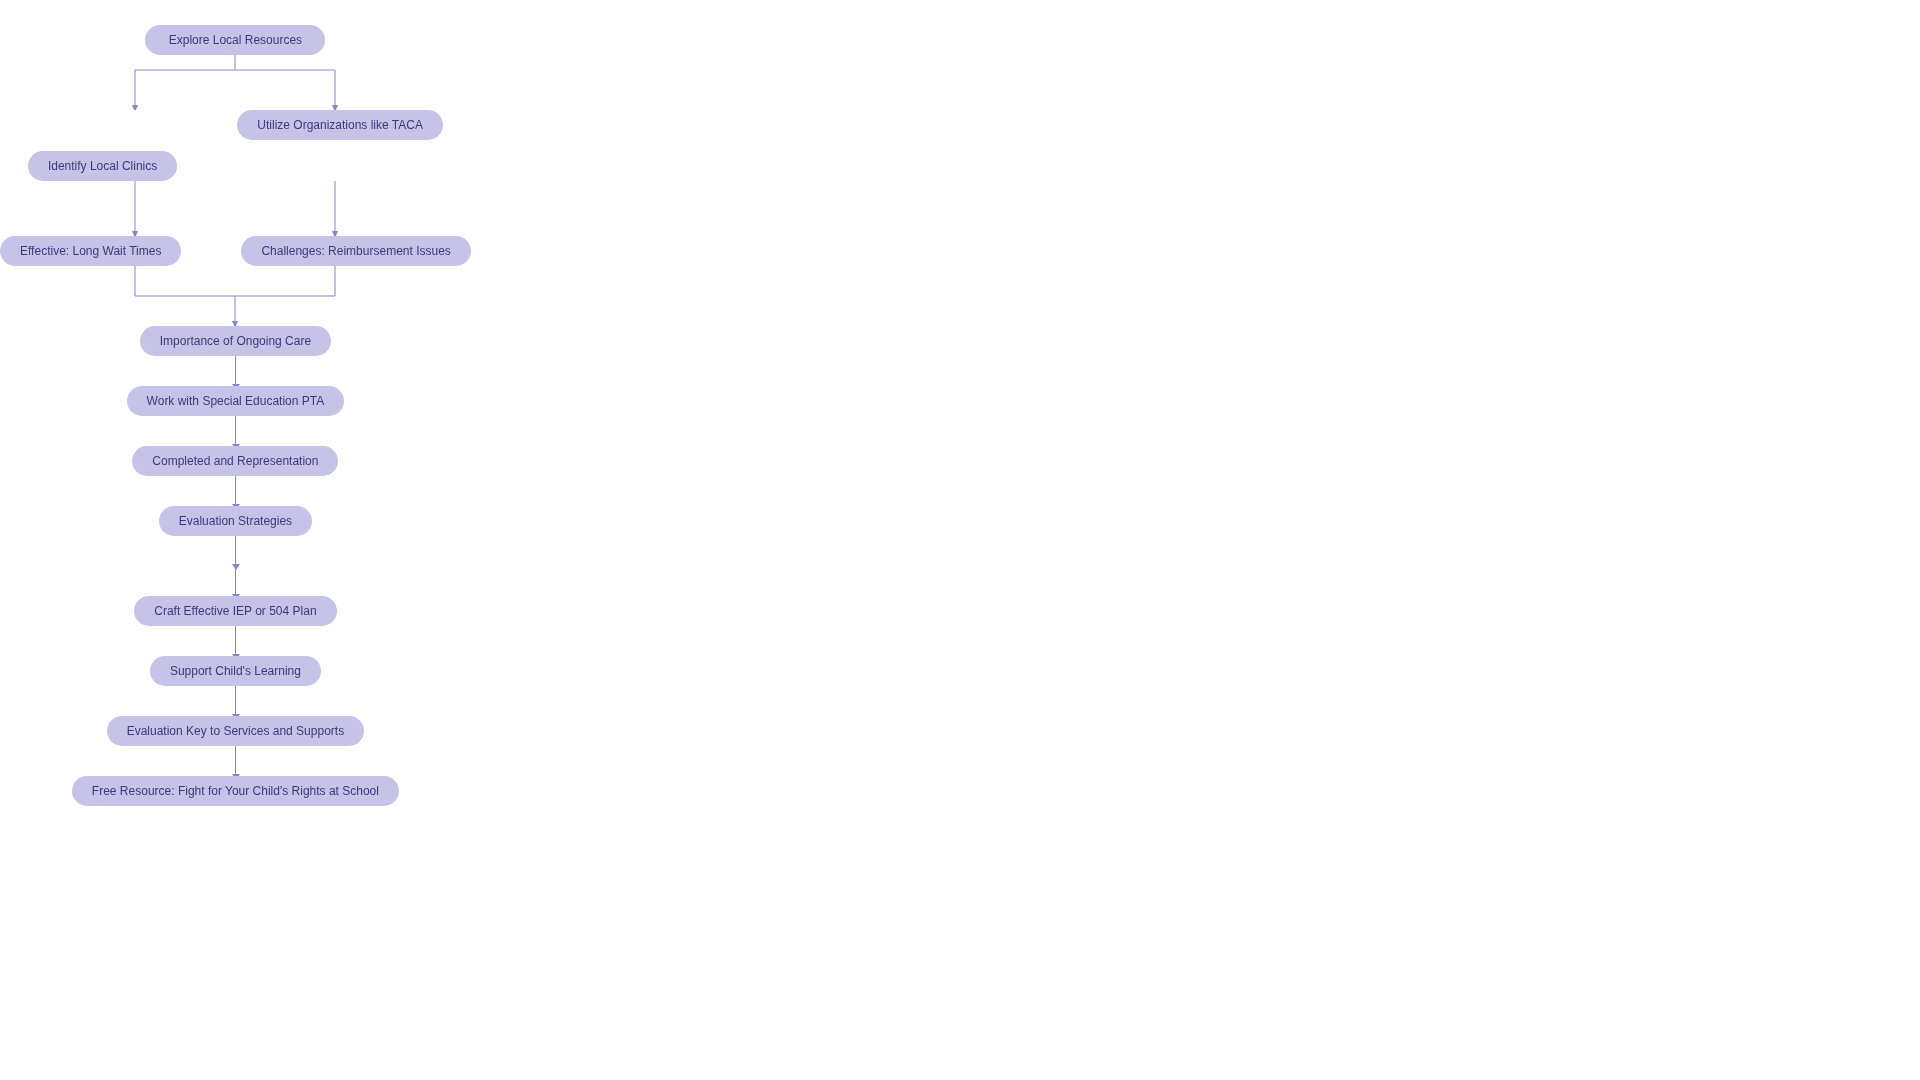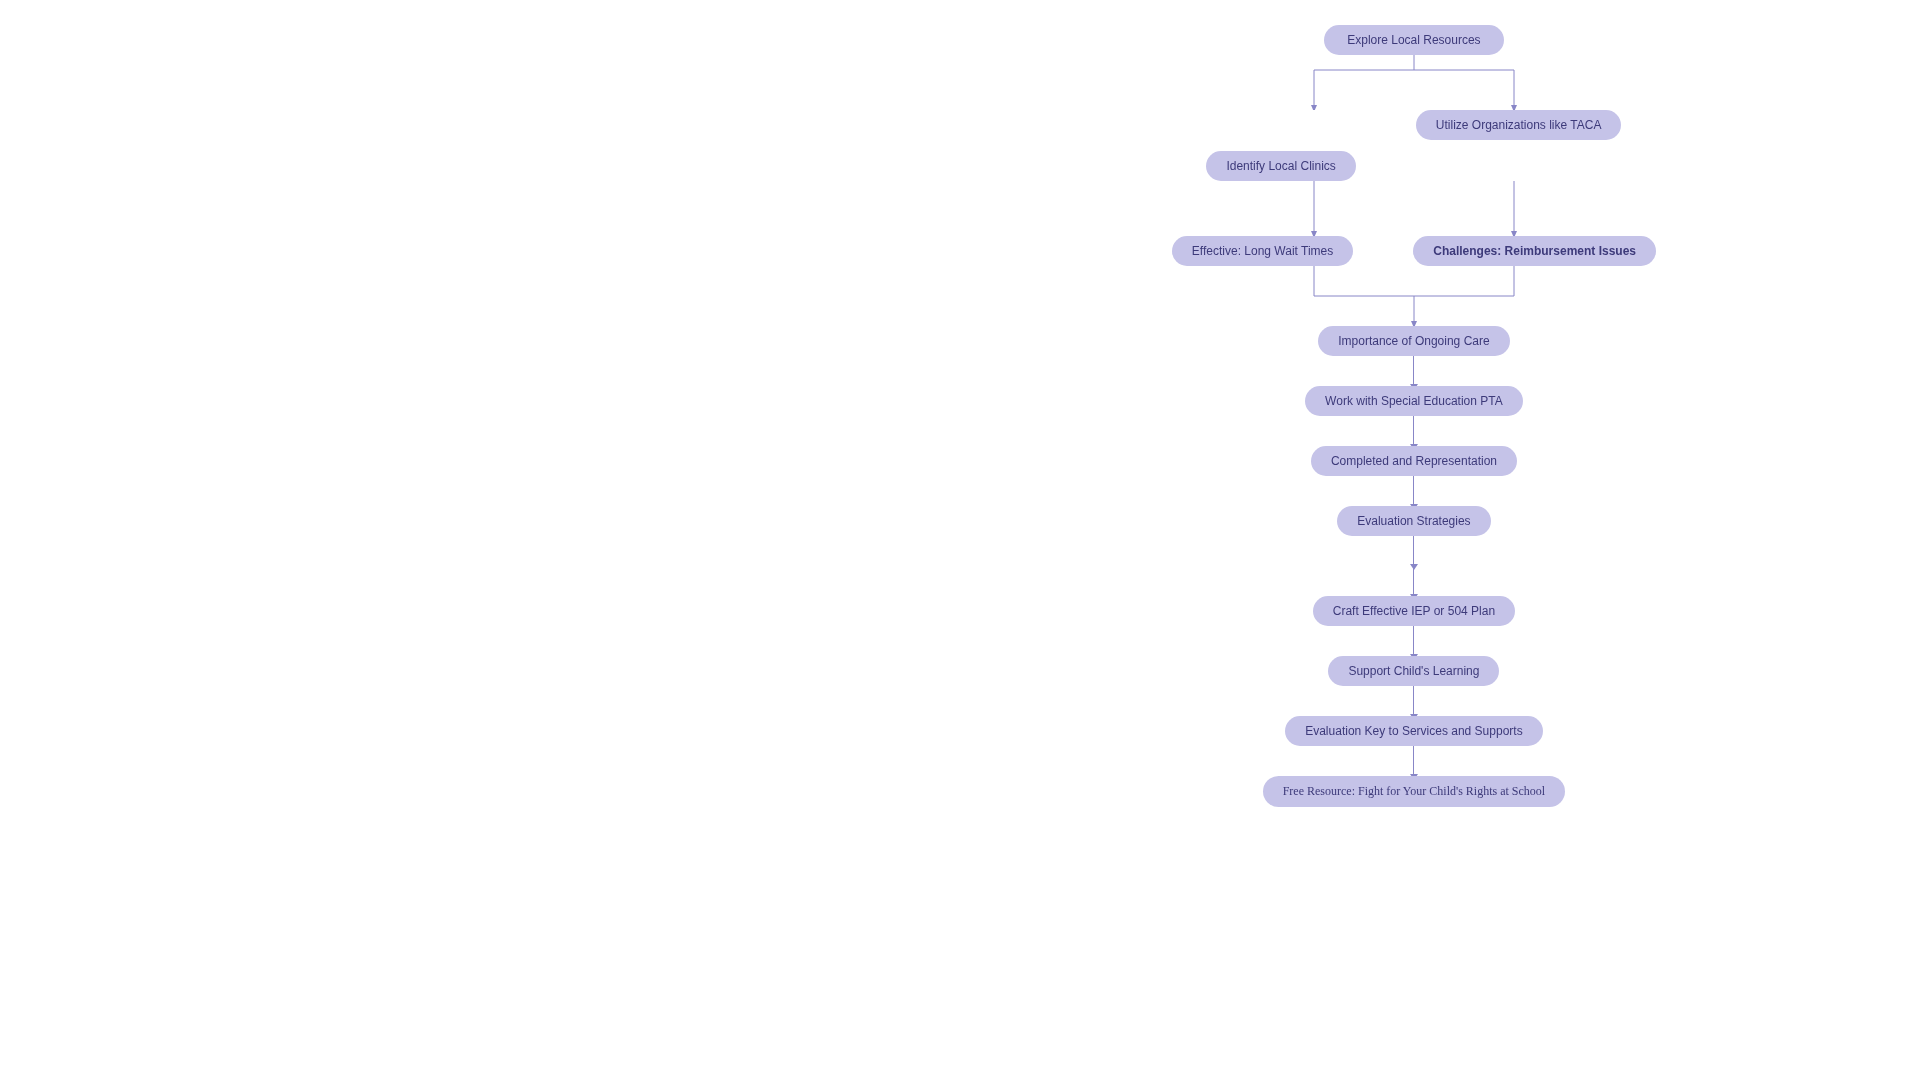--- a/index.html
+++ b/index.html
@@ -8,21 +8,21 @@
       height: 1080px;
       background: #ffffff;
       font-family: Arial, sans-serif;
       overflow: hidden;
     }
     .diagram-container {
       position: relative;
       width: 1656px;
       height: 1080px;
       display: flex;
-      justify-content: flex-end;
+      justify-content: flex-start;
       align-items: flex-start;
       padding-top: 10px;
     }
     .node {
       background: #c5c3e8;
       border-radius: 20px;
       padding: 8px 20px;
       font-size: 12px;
       color: #3d3a7a;
       text-align: center;
@@ -71,21 +71,21 @@
         <line x1="270" y1="0" x2="270" y2="55" stroke="#8886c7" stroke-width="1"></line>
 
         <polygon points="67,50 70,57 73,50" fill="#8886c7"></polygon>
 
         <polygon points="267,50 270,57 273,50" fill="#8886c7"></polygon>
       </svg>
     </div>
 
     <div style="display:flex; gap:60px; align-items:flex-start; position:relative;">
       <div class="node" style="min-width:145px;">Effective: Long Wait Times</div>
-      <div class="node" style="min-width:175px;font-weight:bold;">Challenges: Reimbursement Issues</div>
+      <div class="node" style="min-width:175px;">Challenges: Reimbursement Issues</div>
     </div>
 
     <div style="position: relative; width: 340px; height: 60px;">
       <svg width="340" height="60" style="position:absolute;top:0;left:0;">
 
         <line x1="70" y1="0" x2="70" y2="30" stroke="#8886c7" stroke-width="1"></line>
         <line x1="70" y1="30" x2="170" y2="30" stroke="#8886c7" stroke-width="1"></line>
 
         <line x1="270" y1="0" x2="270" y2="30" stroke="#8886c7" stroke-width="1"></line>
         <line x1="270" y1="30" x2="170" y2="30" stroke="#8886c7" stroke-width="1"></line>
@@ -135,16 +135,16 @@
     <div style="height:30px; width:1px; background:#8886c7; position:relative;">
       <div style="position:absolute;bottom:-4px;left:-3px;width:0;height:0;border-left:4px solid transparent;border-right:4px solid transparent;border-top:6px solid #8886c7;"></div>
     </div>
 
     <div class="node node-wide" style="min-width:210px;">Evaluation Key to Services and Supports</div>
 
     <div style="height:30px; width:1px; background:#8886c7; position:relative;">
       <div style="position:absolute;bottom:-4px;left:-3px;width:0;height:0;border-left:4px solid transparent;border-right:4px solid transparent;border-top:6px solid #8886c7;"></div>
     </div>
 
-    <div class="node node-wide" style="min-width:255px;font-family:Liberation Serif, serif;">Free Resource: Fight for Your Child's Rights at School</div>
+    <div class="node node-wide" style="min-width:255px;">Free Resource: Fight for Your Child's Rights at School</div>
 
   </div>
 </div>
 
 </body></html>

